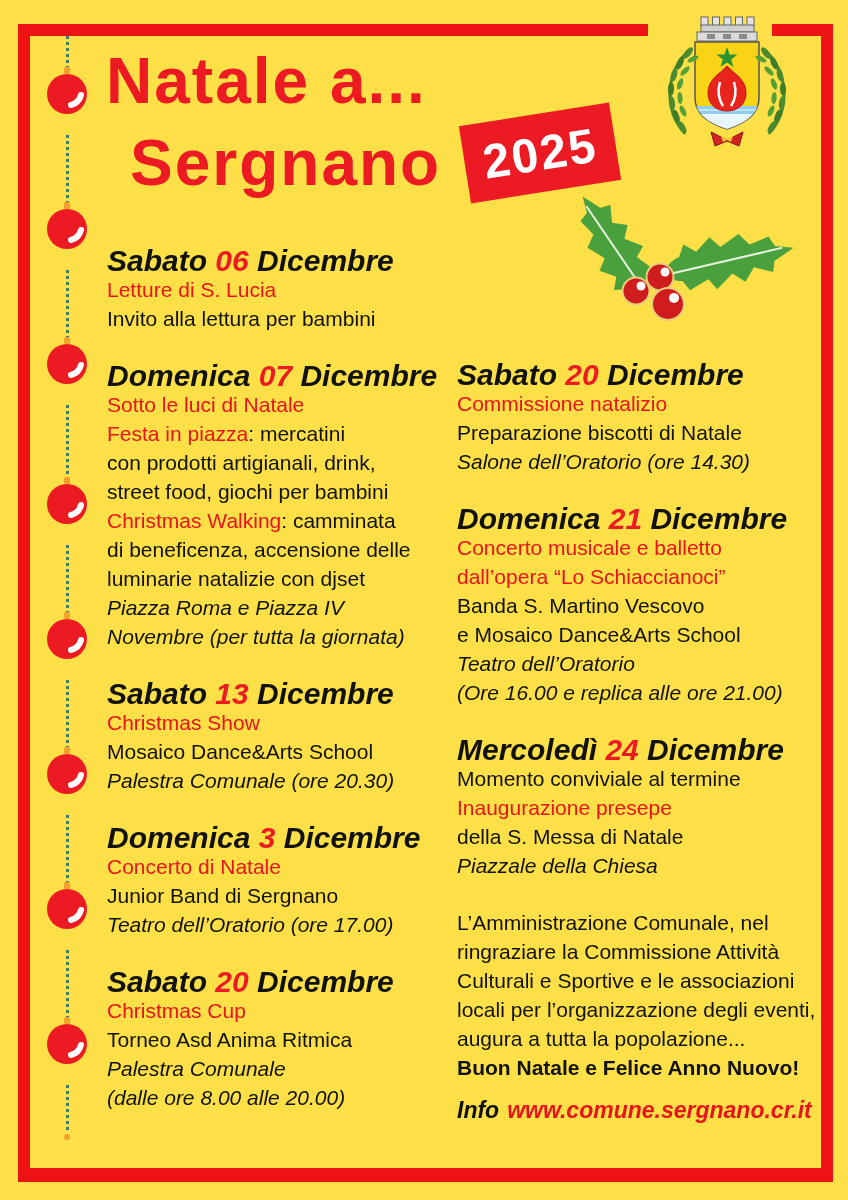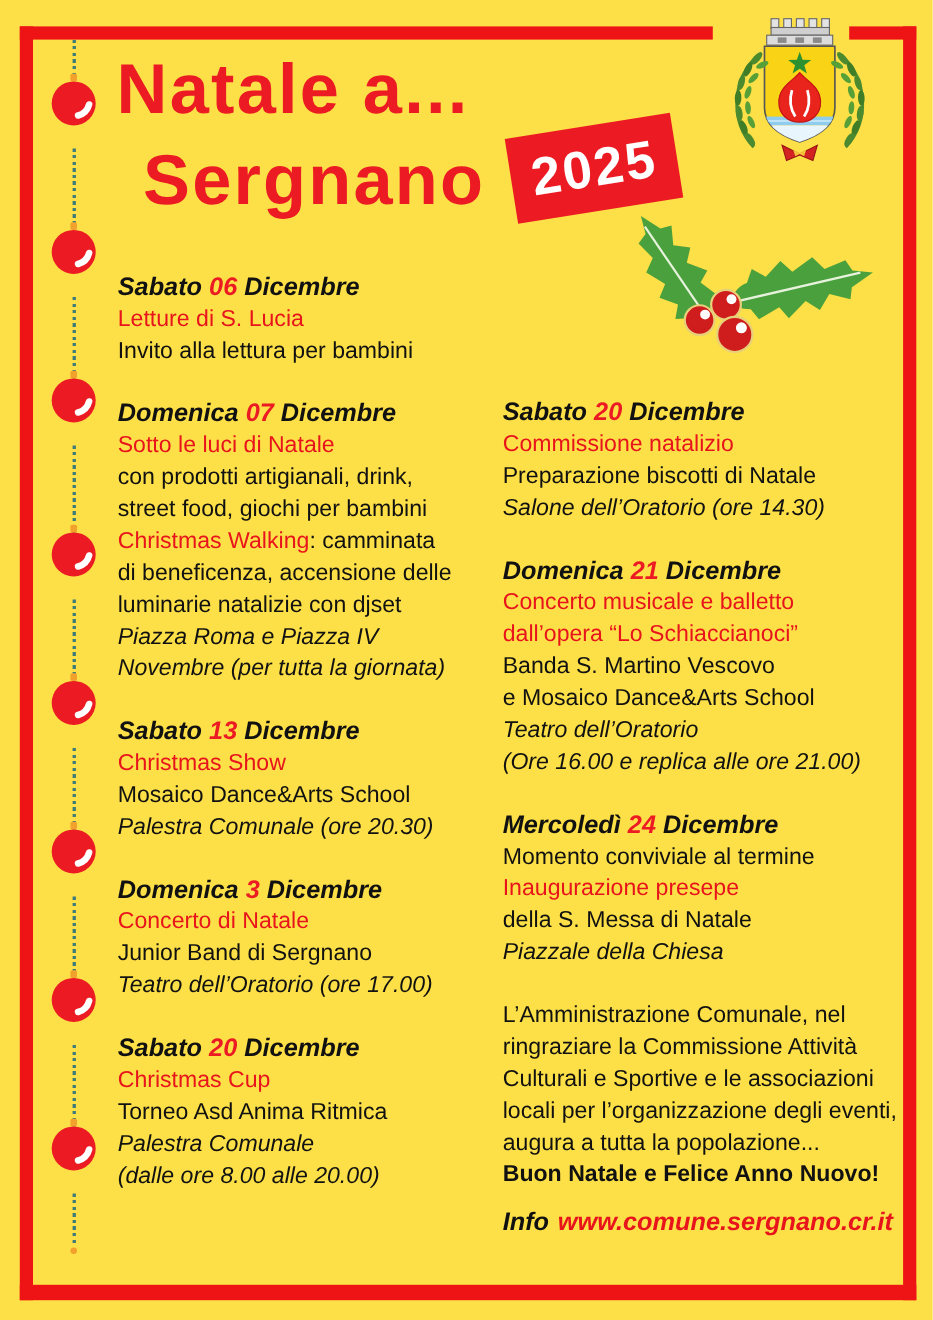--- a/index.html
+++ b/index.html
@@ -30,21 +30,21 @@
 
   
   .crest{position:absolute;left:647px;top:12px;width:160px;height:150px;}
   .holly{position:absolute;left:548px;top:190px;width:262px;height:142px;z-index:4;}
 
   
   .col{position:absolute;font-size:21px;line-height:29px;}
   .col-left{left:107px;top:246px;width:345px;}
   .col-right{left:457px;top:360px;width:380px;}
   .event{margin-bottom:28px;}
-  .date{font-weight:bold;font-style:italic;font-size:23px;white-space:nowrap;}
+  .date{font-weight:bold;font-style:italic;font-size:30px;white-space:nowrap;}
   .line{white-space:nowrap;}
   .s-d{color:#111;}
   .s-n{color:#ec1b23;}
   .s-r{color:#e8141c;}
   .s-b{color:#111;}
   .s-i{color:#111;font-style:italic;}
   .s-bold{color:#111;font-weight:bold;}
 
   .closing{margin-top:0;}
   .info-line{margin-top:14px;font-weight:bold;font-style:italic;font-size:23px;white-space:nowrap;}
@@ -197,20 +197,21 @@
 
   <div class="col col-left">
       <div class="event">
         <div class="date"><span class="s-d">Sabato </span><span class="s-n">06</span><span class="s-d"> Dicembre</span></div>
         <div class="line"><span class="s-r">Letture di S. Lucia</span></div>
         <div class="line"><span class="s-b">Invito alla lettura per bambini</span></div>
       </div>
       <div class="event">
         <div class="date"><span class="s-d">Domenica </span><span class="s-n">07</span><span class="s-d"> Dicembre</span></div>
         <div class="line"><span class="s-r">Sotto le luci di Natale</span></div>
+        <div class="line"><span class="s-r">Festa in piazza</span><span class="s-b">: mercatini</span></div>
         <div class="line"><span class="s-b">con prodotti artigianali, drink,</span></div>
         <div class="line"><span class="s-b">street food, giochi per bambini</span></div>
         <div class="line"><span class="s-r">Christmas Walking</span><span class="s-b">: camminata</span></div>
         <div class="line"><span class="s-b">di beneficenza, accensione delle</span></div>
         <div class="line"><span class="s-b">luminarie natalizie con djset</span></div>
         <div class="line"><span class="s-i">Piazza Roma e Piazza IV</span></div>
         <div class="line"><span class="s-i">Novembre (per tutta la giornata)</span></div>
       </div>
       <div class="event">
         <div class="date"><span class="s-d">Sabato </span><span class="s-n">13</span><span class="s-d"> Dicembre</span></div>

